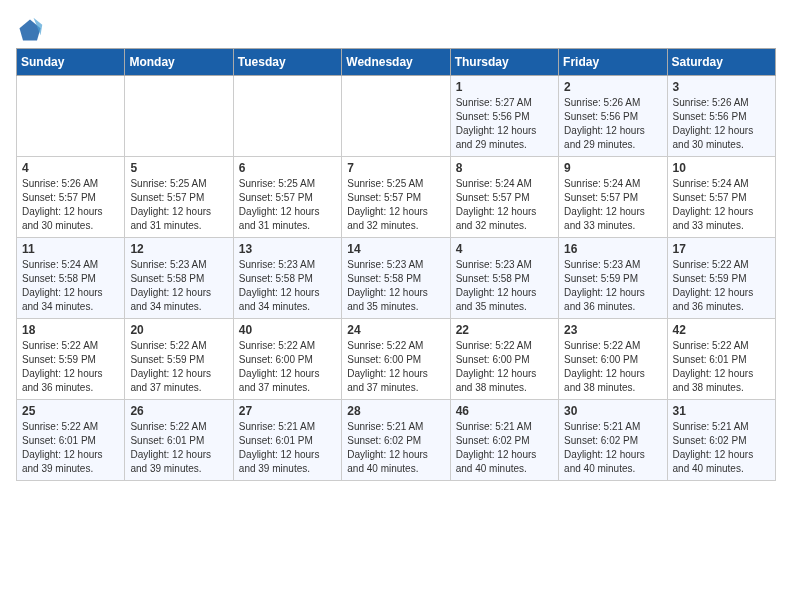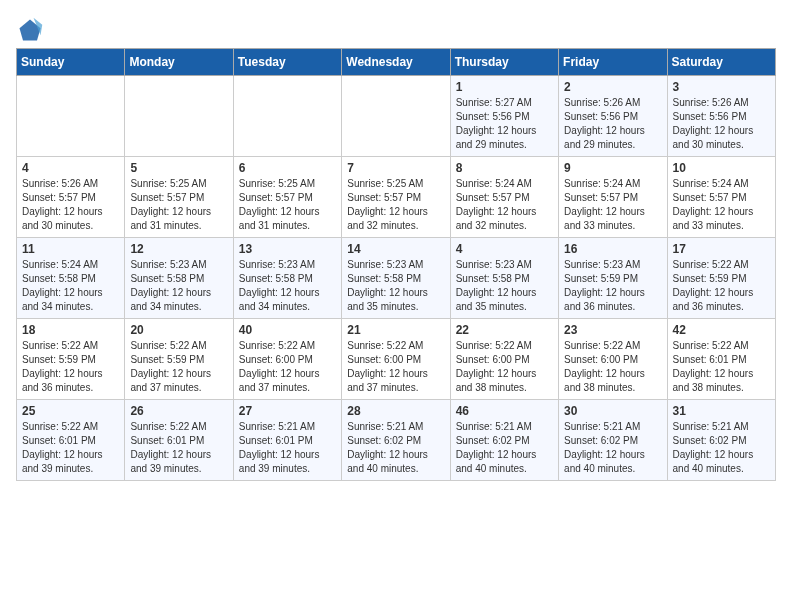--- a/index.html
+++ b/index.html
@@ -247,21 +247,21 @@
 Sunset: 5:59 PM
 Daylight: 12 hours and 37 minutes.</div>
         </td>
         <td>
           <span class="day-number">40</span>
           <div class="day-info" style="white-space: pre-line;">Sunrise: 5:22 AM
 Sunset: 6:00 PM
 Daylight: 12 hours and 37 minutes.</div>
         </td>
         <td>
-          <span class="day-number">21</span>
+          <span class="day-number">24</span>
           <div class="day-info" style="white-space: pre-line;">Sunrise: 5:22 AM
 Sunset: 6:00 PM
 Daylight: 12 hours and 37 minutes.</div>
         </td>
         <td>
           <span class="day-number">22</span>
           <div class="day-info" style="white-space: pre-line;">Sunrise: 5:22 AM
 Sunset: 6:00 PM
 Daylight: 12 hours and 38 minutes.</div>
         </td>

